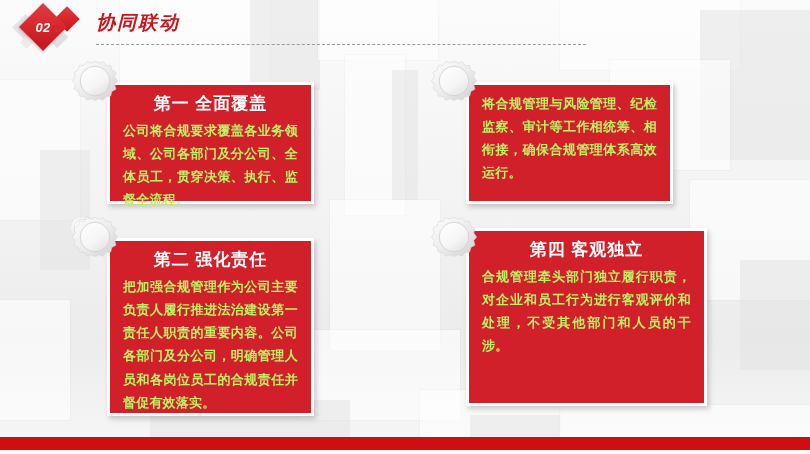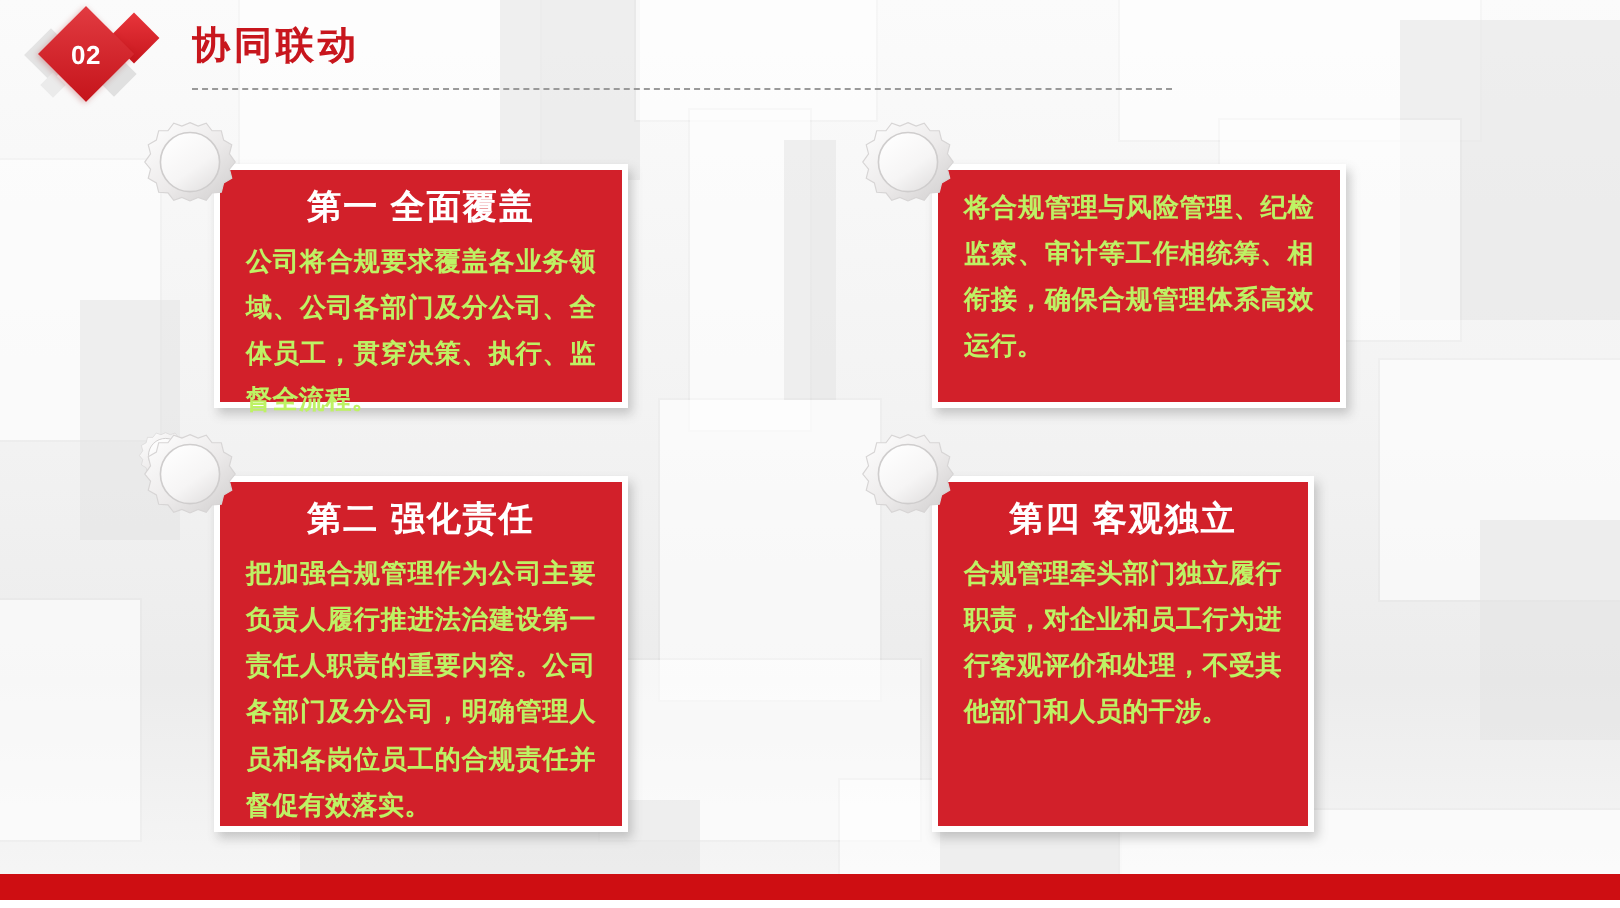--- a/index.html
+++ b/index.html
@@ -28,21 +28,21 @@
   }
   .bgblock {
     position: absolute;
     background: #ffffff;
     opacity: .62;
   }
   .bgblock.dark { background: #e3e3e3; opacity: .55; }
   .bgblock.edge { box-shadow: 0 0 0 1px rgba(0,0,0,.035); }
 
   
-  #header { position: absolute; left: 0; top: 0; width: 810px; height: 56px; }
+  #header { position: absolute; left: 0; top: 0; width: 810px; height: 56px; font-style: italic; }
 
   #logo-wrap {
     position: absolute; left: 8px; top: 2px; width: 86px; height: 50px;
   }
   .dia {
     position: absolute;
     transform: rotate(45deg);
   }
   .dia.gray-a { left: 8px; top: 16px; width: 19px; height: 19px; background: #e4e4e4; }
   .dia.gray-b { left: 41px; top: 27px; width: 16px; height: 16px; background: #e0e0e0; }
@@ -95,21 +95,21 @@
     font-weight: bold;
     line-height: 1.78;
     letter-spacing: .2px;
     text-align: justify;
     text-justify: inter-ideograph;
   }
 
   #card-1 { left: 107px; top: 82px;  width: 207px; height: 122px; }
   #card-2 { left: 107px; top: 238px; width: 207px; height: 178px; }
   #card-3 { left: 466px; top: 82px;  width: 207px; height: 122px; }
-  #card-4 { left: 466px; top: 238px; width: 191px; height: 178px; }
+  #card-4 { left: 466px; top: 228px; width: 241px; height: 178px; }
 
   
   .gear {
     position: absolute;
     width: 58px; height: 58px;
     z-index: 5;
     pointer-events: none;
   }
   #gear-1 { left: 66px;  top: 59px;  }
   #gear-2 { left: 66px;  top: 215px; }

